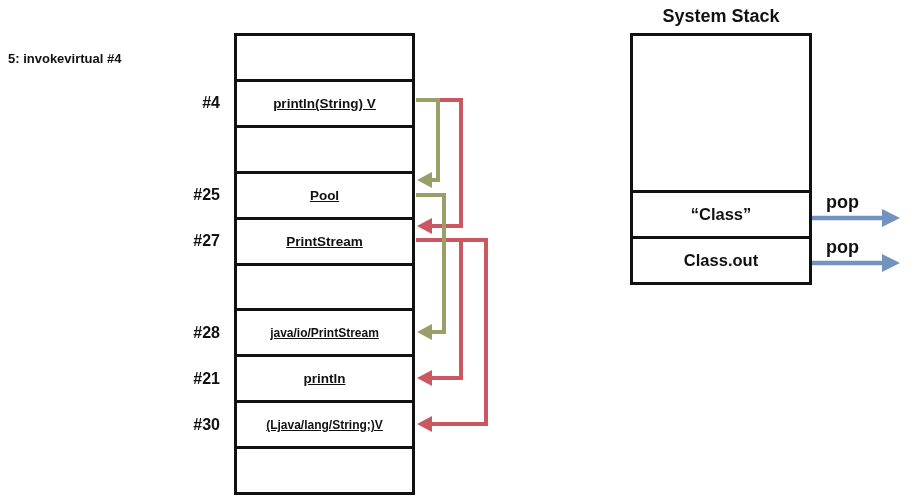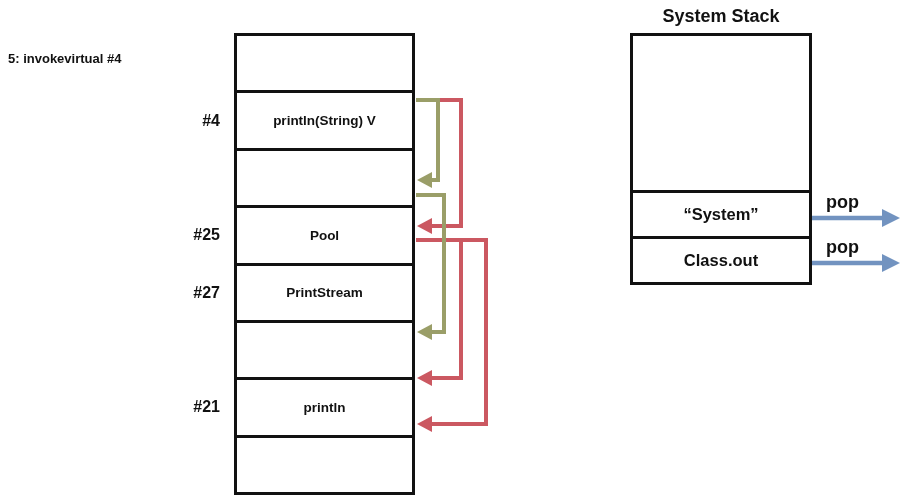--- a/index.html
+++ b/index.html
@@ -52,20 +52,21 @@
     position:absolute;
     right:calc(100% + 17px);
     top:50%;
     transform:translateY(-50%);
     font-size:16px;font-weight:700;
     white-space:nowrap;
   }
   .row-value{
     font-size:13.5px;font-weight:700;
     white-space:nowrap;
+    text-decoration:underline;
   }
   .row-value.small{font-size:12px;}
 
   .os-row{
     display:flex;align-items:center;justify-content:center;
     box-sizing:border-box;
   }
   .os-row.grow{flex:1;}
   .os-row.slot{height:46px;border-top:3px solid #111;}
   .os-value{font-size:16.5px;font-weight:700;white-space:nowrap;}
@@ -111,35 +112,43 @@
     </div>
     <div class="cp-row">
       <span class="row-index">#27</span>
       <span class="row-value">PrintStream</span>
     </div>
     <div class="cp-row">
       <span class="row-index"></span>
       <span class="row-value"></span>
     </div>
     <div class="cp-row">
+      <span class="row-index">#28</span>
+      <span class="row-value small">java/io/PrintStream</span>
+    </div>
+    <div class="cp-row">
       <span class="row-index">#21</span>
       <span class="row-value">println</span>
+    </div>
+    <div class="cp-row">
+      <span class="row-index">#30</span>
+      <span class="row-value small">(Ljava/lang/String;)V</span>
     </div>
     <div class="cp-row">
       <span class="row-index"></span>
       <span class="row-value"></span>
     </div>
   </div>
 
   <div id="os-title" class="title">System Stack</div>
 
   <div id="os-box" class="box">
     <div class="os-row grow"></div>
     <div class="os-row slot">
-      <span class="os-value">“System”</span>
+      <span class="os-value">“Class”</span>
     </div>
     <div class="os-row slot">
       <span class="os-value">Class.out</span>
     </div>
   </div>
 
   <div id="pop-label-1" class="pop-label">pop</div>
   <div id="pop-label-2" class="pop-label">pop</div>
 
   <svg id="arrows" width="912" height="500" viewBox="0 0 912 500">

